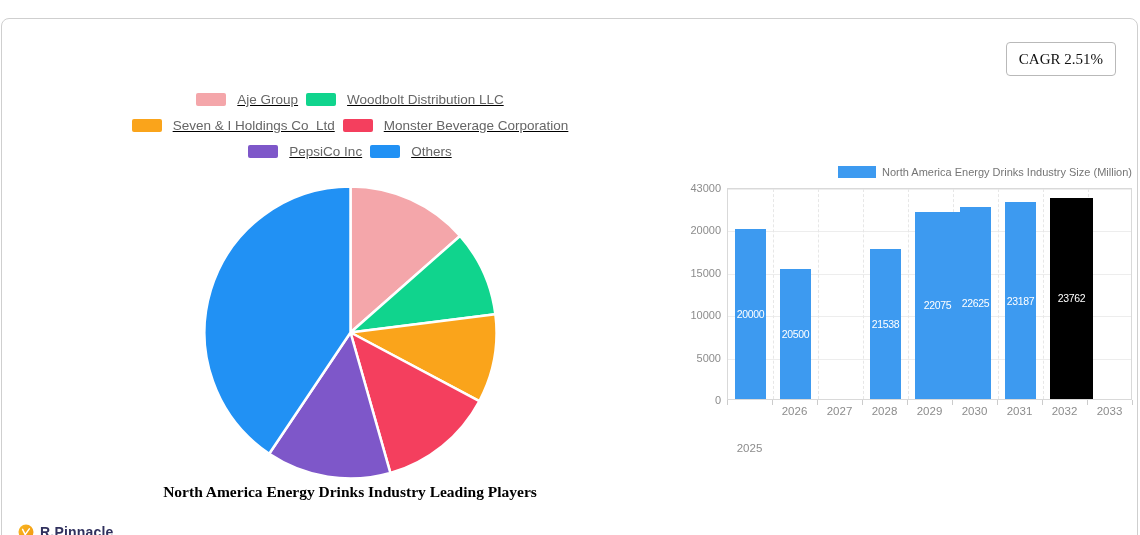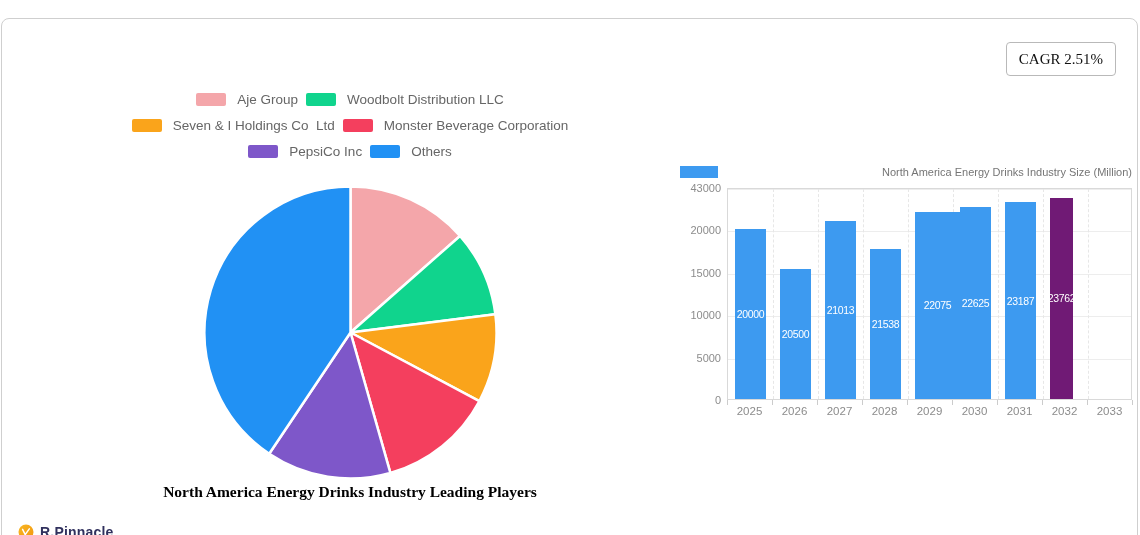--- a/index.html
+++ b/index.html
@@ -8,33 +8,33 @@
           border: 1px solid #cfcfcf; border-radius: 8px; background: #fff; overflow: hidden; }
 
   
   .cagr { position: absolute; top: 23px; right: 21px; min-width: 100px; height: 34px;
           border: 1px solid #b9b9b9; border-radius: 4px; background: #fff;
           display: flex; align-items: center; justify-content: center;
           font-family: "Liberation Serif", serif; font-size: 15px; color: #111; padding: 0 12px; }
 
   
   .pie-legend { position: absolute; left: 48px; top: 73px; width: 600px; }
-  .pl-row { display: flex; justify-content: center; align-items: center; gap: 8px; margin-bottom: 11px; }
+  .pl-row { display: flex; justify-content: center; align-items: center; gap: 8px; margin-bottom: 11px; text-decoration: underline; }
   .pl-item { display: flex; align-items: center; gap: 11px; cursor: pointer; }
   .pl-swatch { width: 30px; height: 13px; border-radius: 2px; flex: 0 0 auto; }
   .pl-label { font-size: 13.5px; color: #666; white-space: pre; }
 
   .pie-wrap { position: absolute; left: 200px; top: 165px; width: 297px; height: 297px; }
   .pie-title { position: absolute; left: 48px; top: 464px; width: 600px; text-align: center;
                font-family: "Liberation Serif", serif; font-size: 15.5px; font-weight: 600; color: #000; }
 
   
   .bar-section { position: absolute; left: 678px; top: 145px; width: 452px; height: 262px; }
   .bar-legend { position: absolute; top: 2px; left: 0; right: 0; display: flex;
-                justify-content: space-between; align-items: center; gap: 6px; cursor: pointer; }
+                justify-content: flex-end; align-items: center; gap: 6px; cursor: pointer; }
   .bar-legend-swatch { width: 38px; height: 12px; flex: 0 0 auto; }
   .bar-legend-label { font-size: 11px; color: #757575; }
   .bar-plot { position: absolute; left: 47px; top: 24px; width: 405px; height: 212px;
               border: 1px solid #d9d9d9; background: #fff; }
   .hgrid { position: absolute; left: 0; right: 0; height: 0; border-top: 1px solid #ededed; }
   .vgrid { position: absolute; top: 0; bottom: 0; width: 0; border-left: 1px dashed #e7e7e7; }
   .bar { position: absolute; bottom: 0; cursor: pointer; }
   .bar-val { position: absolute; left: -5px; right: -5px; top: 50%; transform: translateY(-50%);
              text-align: center; font-size: 10.5px; color: #fff; letter-spacing: -0.3px; }
   .ytick { position: absolute; left: 0; width: 41px; text-align: right; font-size: 11px; color: #8c8c8c; }
@@ -120,49 +120,46 @@
         <div class="vgrid" style="left: 225px;"></div>
         <div class="vgrid" style="left: 270px;"></div>
         <div class="vgrid" style="left: 315px;"></div>
         <div class="vgrid" style="left: 360px;"></div>
         <div class="bar" style="left: 7px; width: 31px; height: 169.6px; background: rgb(61, 154, 240);">
           <div class="bar-val">20000</div>
         </div>
         <div class="bar" style="left: 52px; width: 31px; height: 130px; background: rgb(61, 154, 240);">
           <div class="bar-val">20500</div>
         </div>
-        <div class="bar" style="left: 97px; width: 31px; height: 178.2px; background: rgb(61, 154, 240);">
-          <div class="bar-val">21013</div>
-        </div>
         <div class="bar" style="left: 142px; width: 31px; height: 150px; background: rgb(61, 154, 240);">
           <div class="bar-val">21538</div>
         </div>
         <div class="bar" style="left: 187px; width: 45px; height: 187.2px; background: rgb(61, 154, 240);">
           <div class="bar-val">22075</div>
         </div>
         <div class="bar" style="left: 232px; width: 31px; height: 191.9px; background: rgb(61, 154, 240);">
           <div class="bar-val">22625</div>
         </div>
         <div class="bar" style="left: 277px; width: 31px; height: 196.6px; background: rgb(61, 154, 240);">
           <div class="bar-val">23187</div>
         </div>
-        <div class="bar" style="left: 322px; width: 23px; height: 201.5px; background: #701a75;">
+        <div class="bar" style="left: 322px; width: 43px; height: 201.5px; background: #000000;">
           <div class="bar-val">23762</div>
         </div>
       </div>
     <div id="bar-yticks">
         <div class="ytick" style="top: 230px;">0</div>
         <div class="ytick" style="top: 187.6px;">5000</div>
         <div class="ytick" style="top: 145.2px;">10000</div>
         <div class="ytick" style="top: 102.8px;">15000</div>
         <div class="ytick" style="top: 60.4px;">20000</div>
         <div class="ytick" style="top: 18px;">43000</div>
       </div>
     <div id="bar-xticks">
-        <div class="xtick" style="left: 47px;">2025</div>
+        <div class="xtick" style="left: 47px; margin-top: 37px;">2025</div>
         <div class="xtick" style="left: 92px;">2026</div>
         <div class="xtick" style="left: 137px;">2027</div>
         <div class="xtick" style="left: 182px;">2028</div>
         <div class="xtick" style="left: 227px;">2029</div>
         <div class="xtick" style="left: 272px;">2030</div>
         <div class="xtick" style="left: 317px;">2031</div>
         <div class="xtick" style="left: 362px;">2032</div>
         <div class="xtick" style="left: 407px;">2033</div>
         <div class="xtickmark" style="left: 47px;"></div>
         <div class="xtickmark" style="left: 92px;"></div>

